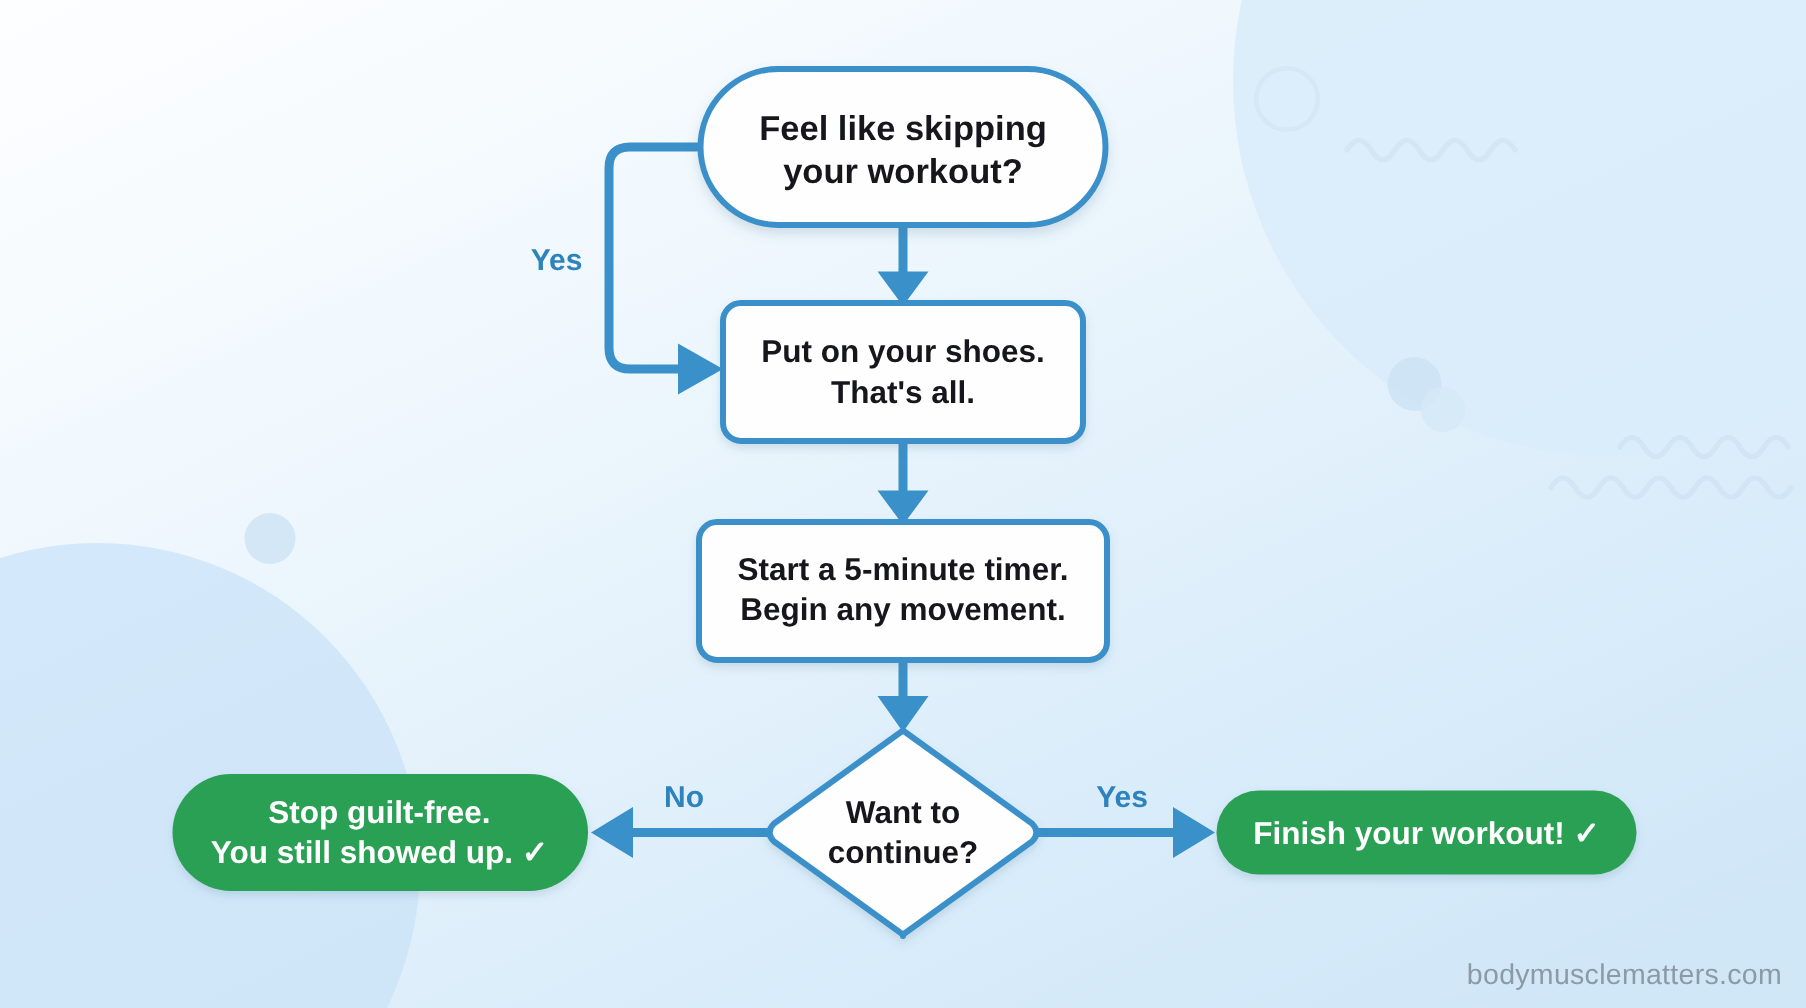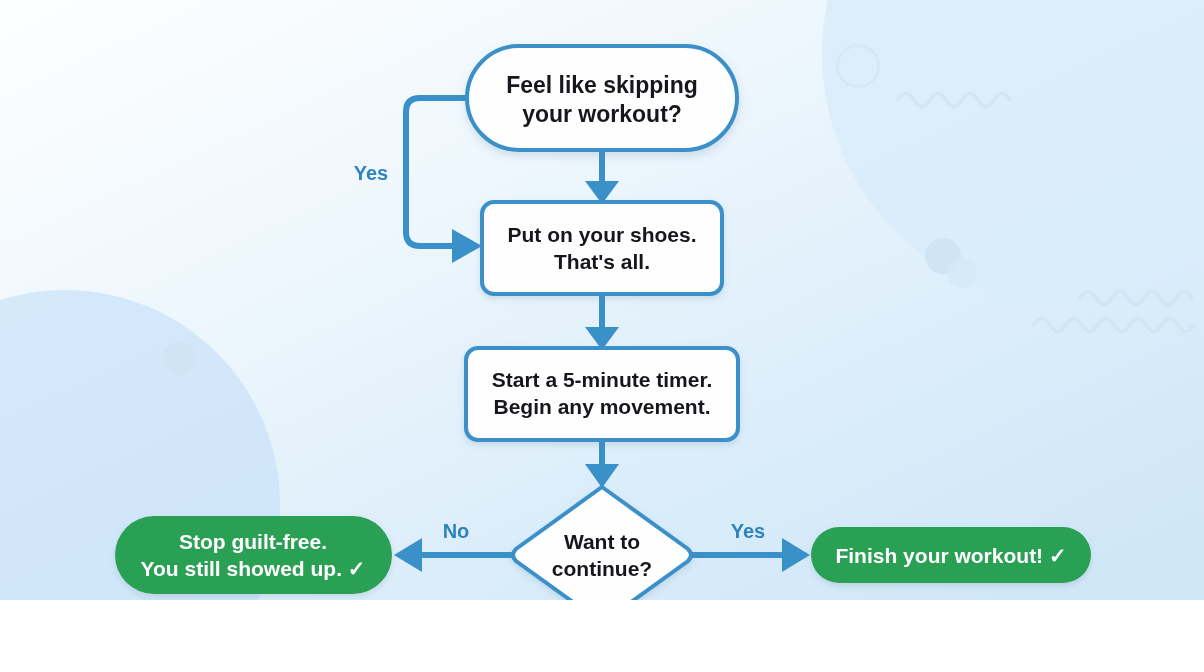--- a/index.html
+++ b/index.html
@@ -4,21 +4,21 @@
 <title>Workout Decision Flowchart</title>
 <style>
   html, body {
     margin: 0;
     padding: 0;
     background: #ffffff;
   }
   #canvas {
     position: relative;
     width: 1204px;
-    height: 600px;
+    height: 672px;
     overflow: hidden;
     font-family: "Liberation Sans", sans-serif;
     background: linear-gradient(155deg,
         #fdfeff 0%,
         #f7fbfe 16%,
         #eef7fd 34%,
         #e3f1fb 54%,
         #d9ecfa 72%,
         #d2e8f8 88%,
         #cfe6f7 100%);
@@ -233,14 +233,15 @@
       <text class="node-text light" x="253" y="570" font-size="21">You still showed up. ✓</text>
     </g>
 
     <g filter="url(#soft-shadow-sm)">
       <rect x="811" y="527" width="280" height="56" rx="28" ry="28" fill="#2ba055"></rect>
       <text class="node-text light" x="951" y="557" font-size="21">Finish your workout! ✓</text>
     </g>
 
   </svg>
 
+  <div class="watermark">bodymusclematters.com</div>
 
 </div>
 
 </body></html>

